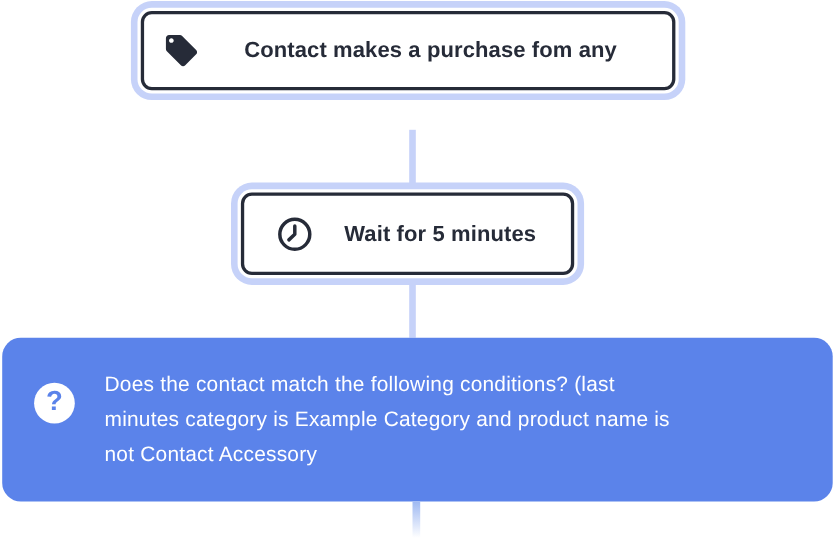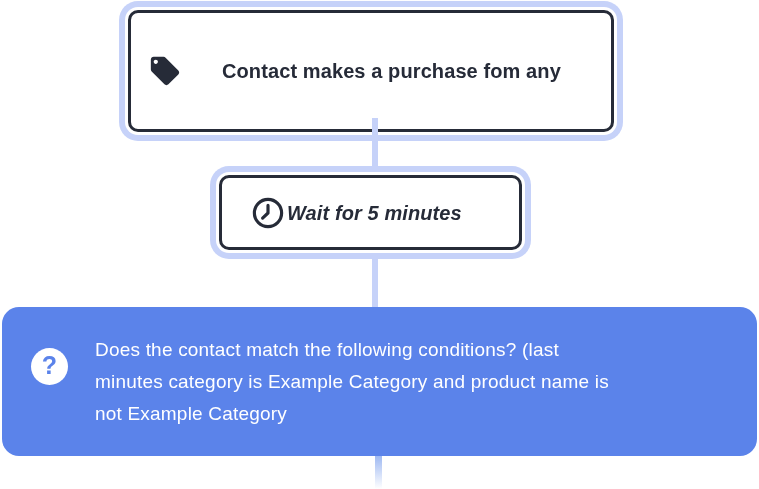--- a/index.html
+++ b/index.html
@@ -6,25 +6,25 @@
   body{font-family:"Liberation Sans",sans-serif;-webkit-font-smoothing:antialiased;}
   .canvas{position:relative;width:759px;height:489px;background:#ffffff;overflow:hidden;}
 
   
   .node{
     position:absolute;box-sizing:border-box;background:#ffffff;
     border:3px solid #262b38;border-radius:10px;
     box-shadow:0 0 0 3px #ffffff,0 0 0 9px #c6d2f9;
     display:flex;align-items:center;
   }
-  .node-trigger{left:128px;top:10px;width:486px;height:122px;padding-left:17px;}
+  .node-trigger{left:128px;top:10px;width:486px;height:72px;padding-left:17px;}
   .node-wait{left:219px;top:175px;width:303px;height:75px;padding-left:27px;}
   .node-text{font-size:20px;font-weight:700;color:#262b38;line-height:30px;letter-spacing:.1px;}
   .node-trigger .node-text{margin-left:40px;}
-  .node-wait .node-text{font-style:italic;}
+  .node-wait .node-text{margin-left:26px;}
   .icon{display:flex;align-items:center;justify-content:center;flex:0 0 auto;}
 
   
   .connector{position:absolute;width:6px;background:#c6d2f9;}
   .c1{left:372px;top:118px;height:50px;}
   .c2{left:372px;top:258px;height:49px;}
   .c3{left:375px;top:456px;width:7px;height:33px;background:linear-gradient(to bottom,#9fb9f2,#ffffff);}
 
   
   .node-condition{
@@ -69,19 +69,19 @@
 
   <div class="connector c2"></div>
 
   <div class="node-condition">
     <span class="q-icon">
       <span>?</span>
     </span>
     <div class="cond-text">
       <div>Does the contact match the following conditions? (last</div>
       <div>minutes category is Example Category and product name is</div>
-      <div>not Example Category</div>
+      <div>not Contact Accessory</div>
     </div>
   </div>
 
   <div class="connector c3"></div>
 
 </div>
 
 </body></html>

